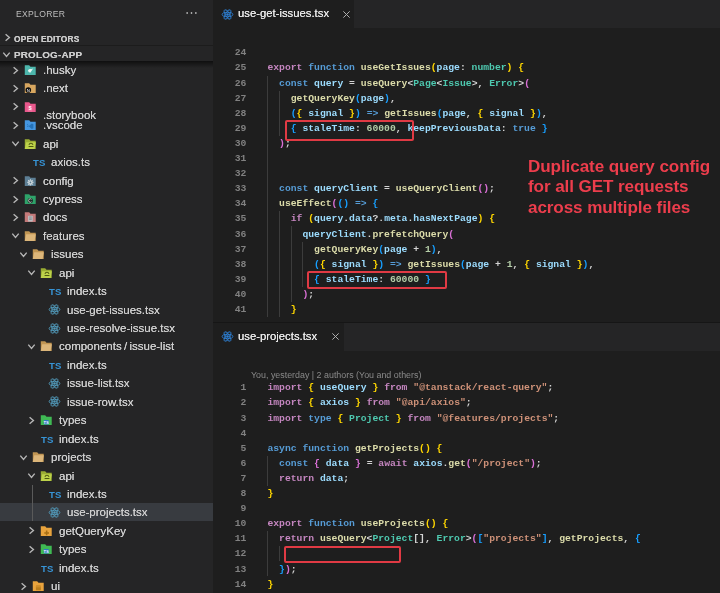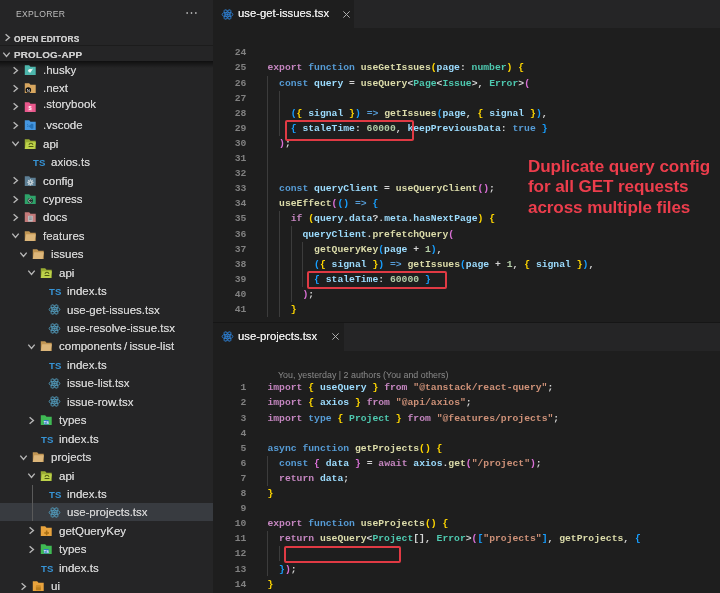--- a/index.html
+++ b/index.html
@@ -36,20 +36,21 @@
 <svg class="abs" width="9" height="9" style="left:342px;top:10px" viewBox="0 0 10 10">
       <path d="M1.5 1.5 L8.5 8.5 M8.5 1.5 L1.5 8.5" stroke="#b0b0b0" stroke-width="1.1"></path>
     </svg>
 <div class="ln code" style="left:206.4px;top:45.3px">24</div>
 <div class="cl code" style="top:45.3px"></div>
 <div class="ln code" style="left:206.4px;top:60.4px">25</div>
 <div class="cl code" style="top:60.4px"><span class="pk">export</span><span class="op"> </span><span class="bk">function</span><span class="op"> </span><span class="fn">useGetIssues</span><span class="b1">(</span><span class="vr">page</span><span class="op">: </span><span class="ty">number</span><span class="b1">)</span><span class="op"> </span><span class="b1">{</span></div>
 <div class="ln code" style="left:206.4px;top:75.5px">26</div>
 <div class="cl code" style="top:75.5px"><span class="op">  </span><span class="bk">const</span><span class="op"> </span><span class="vr">query</span><span class="op"> = </span><span class="fn">useQuery</span><span class="op">&lt;</span><span class="ty">Page</span><span class="op">&lt;</span><span class="ty">Issue</span><span class="op">&gt;, </span><span class="ty">Error</span><span class="op">&gt;</span><span class="b2">(</span></div>
 <div class="ln code" style="left:206.4px;top:90.6px">27</div>
+<div class="cl code" style="top:90.6px"><span class="op">    </span><span class="fn">getQueryKey</span><span class="b3">(</span><span class="vr">page</span><span class="b3">)</span><span class="op">,</span></div>
 <div class="ln code" style="left:206.4px;top:105.7px">28</div>
 <div class="cl code" style="top:105.7px"><span class="op">    </span><span class="b3">(</span><span class="b1">{</span><span class="op"> </span><span class="vr">signal</span><span class="op"> </span><span class="b1">}</span><span class="b3">)</span><span class="op"> </span><span class="bk">=&gt;</span><span class="op"> </span><span class="fn">getIssues</span><span class="b3">(</span><span class="vr">page</span><span class="op">, </span><span class="b1">{</span><span class="op"> </span><span class="vr">signal</span><span class="op"> </span><span class="b1">}</span><span class="b3">)</span><span class="op">,</span></div>
 <div class="ln code" style="left:206.4px;top:120.8px">29</div>
 <div class="cl code" style="top:120.8px"><span class="op">    </span><span class="b3">{</span><span class="op"> </span><span class="vr">staleTime</span><span class="op">: </span><span class="nm">60000</span><span class="op">, </span><span class="vr">keepPreviousData</span><span class="op">: </span><span class="bk">true</span><span class="op"> </span><span class="b3">}</span></div>
 <div class="ln code" style="left:206.4px;top:135.9px">30</div>
 <div class="cl code" style="top:135.9px"><span class="op">  </span><span class="b2">)</span><span class="op">;</span></div>
 <div class="ln code" style="left:206.4px;top:151.0px">31</div>
 <div class="cl code" style="top:151.0px"></div>
 <div class="ln code" style="left:206.4px;top:166.1px">32</div>
 <div class="ln code" style="left:206.4px;top:181.2px">33</div>
@@ -86,21 +87,21 @@
         <ellipse cx="8" cy="8" rx="6.6" ry="2.6"></ellipse>
         <ellipse cx="8" cy="8" rx="6.6" ry="2.6" transform="rotate(60 8 8)"></ellipse>
         <ellipse cx="8" cy="8" rx="6.6" ry="2.6" transform="rotate(120 8 8)"></ellipse>
       </g>
       <circle cx="8" cy="8" r="1.6" fill="#2d7fd4"></circle>
     </svg>
 <div class="abs tabtxt" style="left:238px;top:330px">use-projects.tsx</div>
 <svg class="abs" width="9" height="9" style="left:331px;top:332px" viewBox="0 0 10 10">
       <path d="M1.5 1.5 L8.5 8.5 M8.5 1.5 L1.5 8.5" stroke="#b0b0b0" stroke-width="1.1"></path>
     </svg>
-<div class="abs" style="left:278px;top:369.5px;color:#8a8a8a;font-size:8.9px;white-space:nowrap">You, yesterday | 2 authors (You and others)</div>
+<div class="abs" style="left:251px;top:369.5px;color:#8a8a8a;font-size:8.9px;white-space:nowrap">You, yesterday | 2 authors (You and others)</div>
 <div class="ln code" style="left:206.4px;top:380.3px">1</div>
 <div class="cl code" style="top:380.3px"><span class="pk">import</span><span class="op"> </span><span class="b1">{</span><span class="op"> </span><span class="vr">useQuery</span><span class="op"> </span><span class="b1">}</span><span class="op"> </span><span class="pk">from</span><span class="op"> </span><span class="st">"@tanstack/react-query"</span><span class="op">;</span></div>
 <div class="ln code" style="left:206.4px;top:395.4px">2</div>
 <div class="cl code" style="top:395.4px"><span class="pk">import</span><span class="op"> </span><span class="b1">{</span><span class="op"> </span><span class="vr">axios</span><span class="op"> </span><span class="b1">}</span><span class="op"> </span><span class="pk">from</span><span class="op"> </span><span class="st">"@api/axios"</span><span class="op">;</span></div>
 <div class="ln code" style="left:206.4px;top:410.5px">3</div>
 <div class="cl code" style="top:410.5px"><span class="pk">import</span><span class="op"> </span><span class="bk">type</span><span class="op"> </span><span class="b1">{</span><span class="op"> </span><span class="ty">Project</span><span class="op"> </span><span class="b1">}</span><span class="op"> </span><span class="pk">from</span><span class="op"> </span><span class="st">"@features/projects"</span><span class="op">;</span></div>
 <div class="ln code" style="left:206.4px;top:425.6px">4</div>
 <div class="cl code" style="top:425.6px"></div>
 <div class="ln code" style="left:206.4px;top:440.7px">5</div>
 <div class="cl code" style="top:440.7px"><span class="bk">async</span><span class="op"> </span><span class="bk">function</span><span class="op"> </span><span class="fn">getProjects</span><span class="b1">()</span><span class="op"> </span><span class="b1">{</span></div>
@@ -158,21 +159,21 @@
       </svg>
 <div class="lbl dim" style="left:43px;top:88.4px">.next</div>
 <svg class="abs" width="9" height="9" style="left:11.0px;top:102.4px;transform:none" viewBox="0 0 9 9">
         <path d="M2.6 1.3 L6.4 4.5 L2.6 7.7" stroke="#b6b6b6" stroke-width="1.4" fill="none"></path>
       </svg>
 <svg class="abs" width="12.5" height="14" style="left:24px;top:99.9px" viewBox="0 0 16 16">
         <path d="M1 1.8h5.6l1.7 2.1h6.7v10.6H1z" fill="#e9588c"></path>
         <rect x="4.6" y="6.6" width="6" height="7.2" rx="0.6" fill="#f2709f"></rect>
         <text x="7.6" y="12.4" font-size="6" fill="#fff" text-anchor="middle" font-weight="bold" font-family="Liberation Sans">S</text>
       </svg>
-<div class="lbl" style="left:43px;top:104px">.storybook</div>
+<div class="lbl" style="left:43px;top:115px">.storybook</div>
 <svg class="abs" width="9" height="9" style="left:11.0px;top:120.8px;transform:none" viewBox="0 0 9 9">
         <path d="M2.6 1.3 L6.4 4.5 L2.6 7.7" stroke="#b6b6b6" stroke-width="1.4" fill="none"></path>
       </svg>
 <svg class="abs" width="12.5" height="14" style="left:24px;top:118.3px" viewBox="0 0 16 16">
         <path d="M1 1.8h5.6l1.7 2.1h6.7v10.6H1z" fill="#4596e0"></path>
         <path d="M6 9.5l4-3.5 2 1v5l-2 1-4-3.5-1.5 1-0.8-.7 1.5-1.3-1.5-1.3.8-.7z" fill="#2472b8"></path>
       </svg>
 <div class="lbl dim" style="left:43px;top:125.3px">.vscode</div>
 <svg class="abs" width="9" height="9" style="left:11.0px;top:139.2px;transform:rotate(90deg)" viewBox="0 0 9 9">
         <path d="M2.6 1.3 L6.4 4.5 L2.6 7.7" stroke="#b6b6b6" stroke-width="1.4" fill="none"></path>

